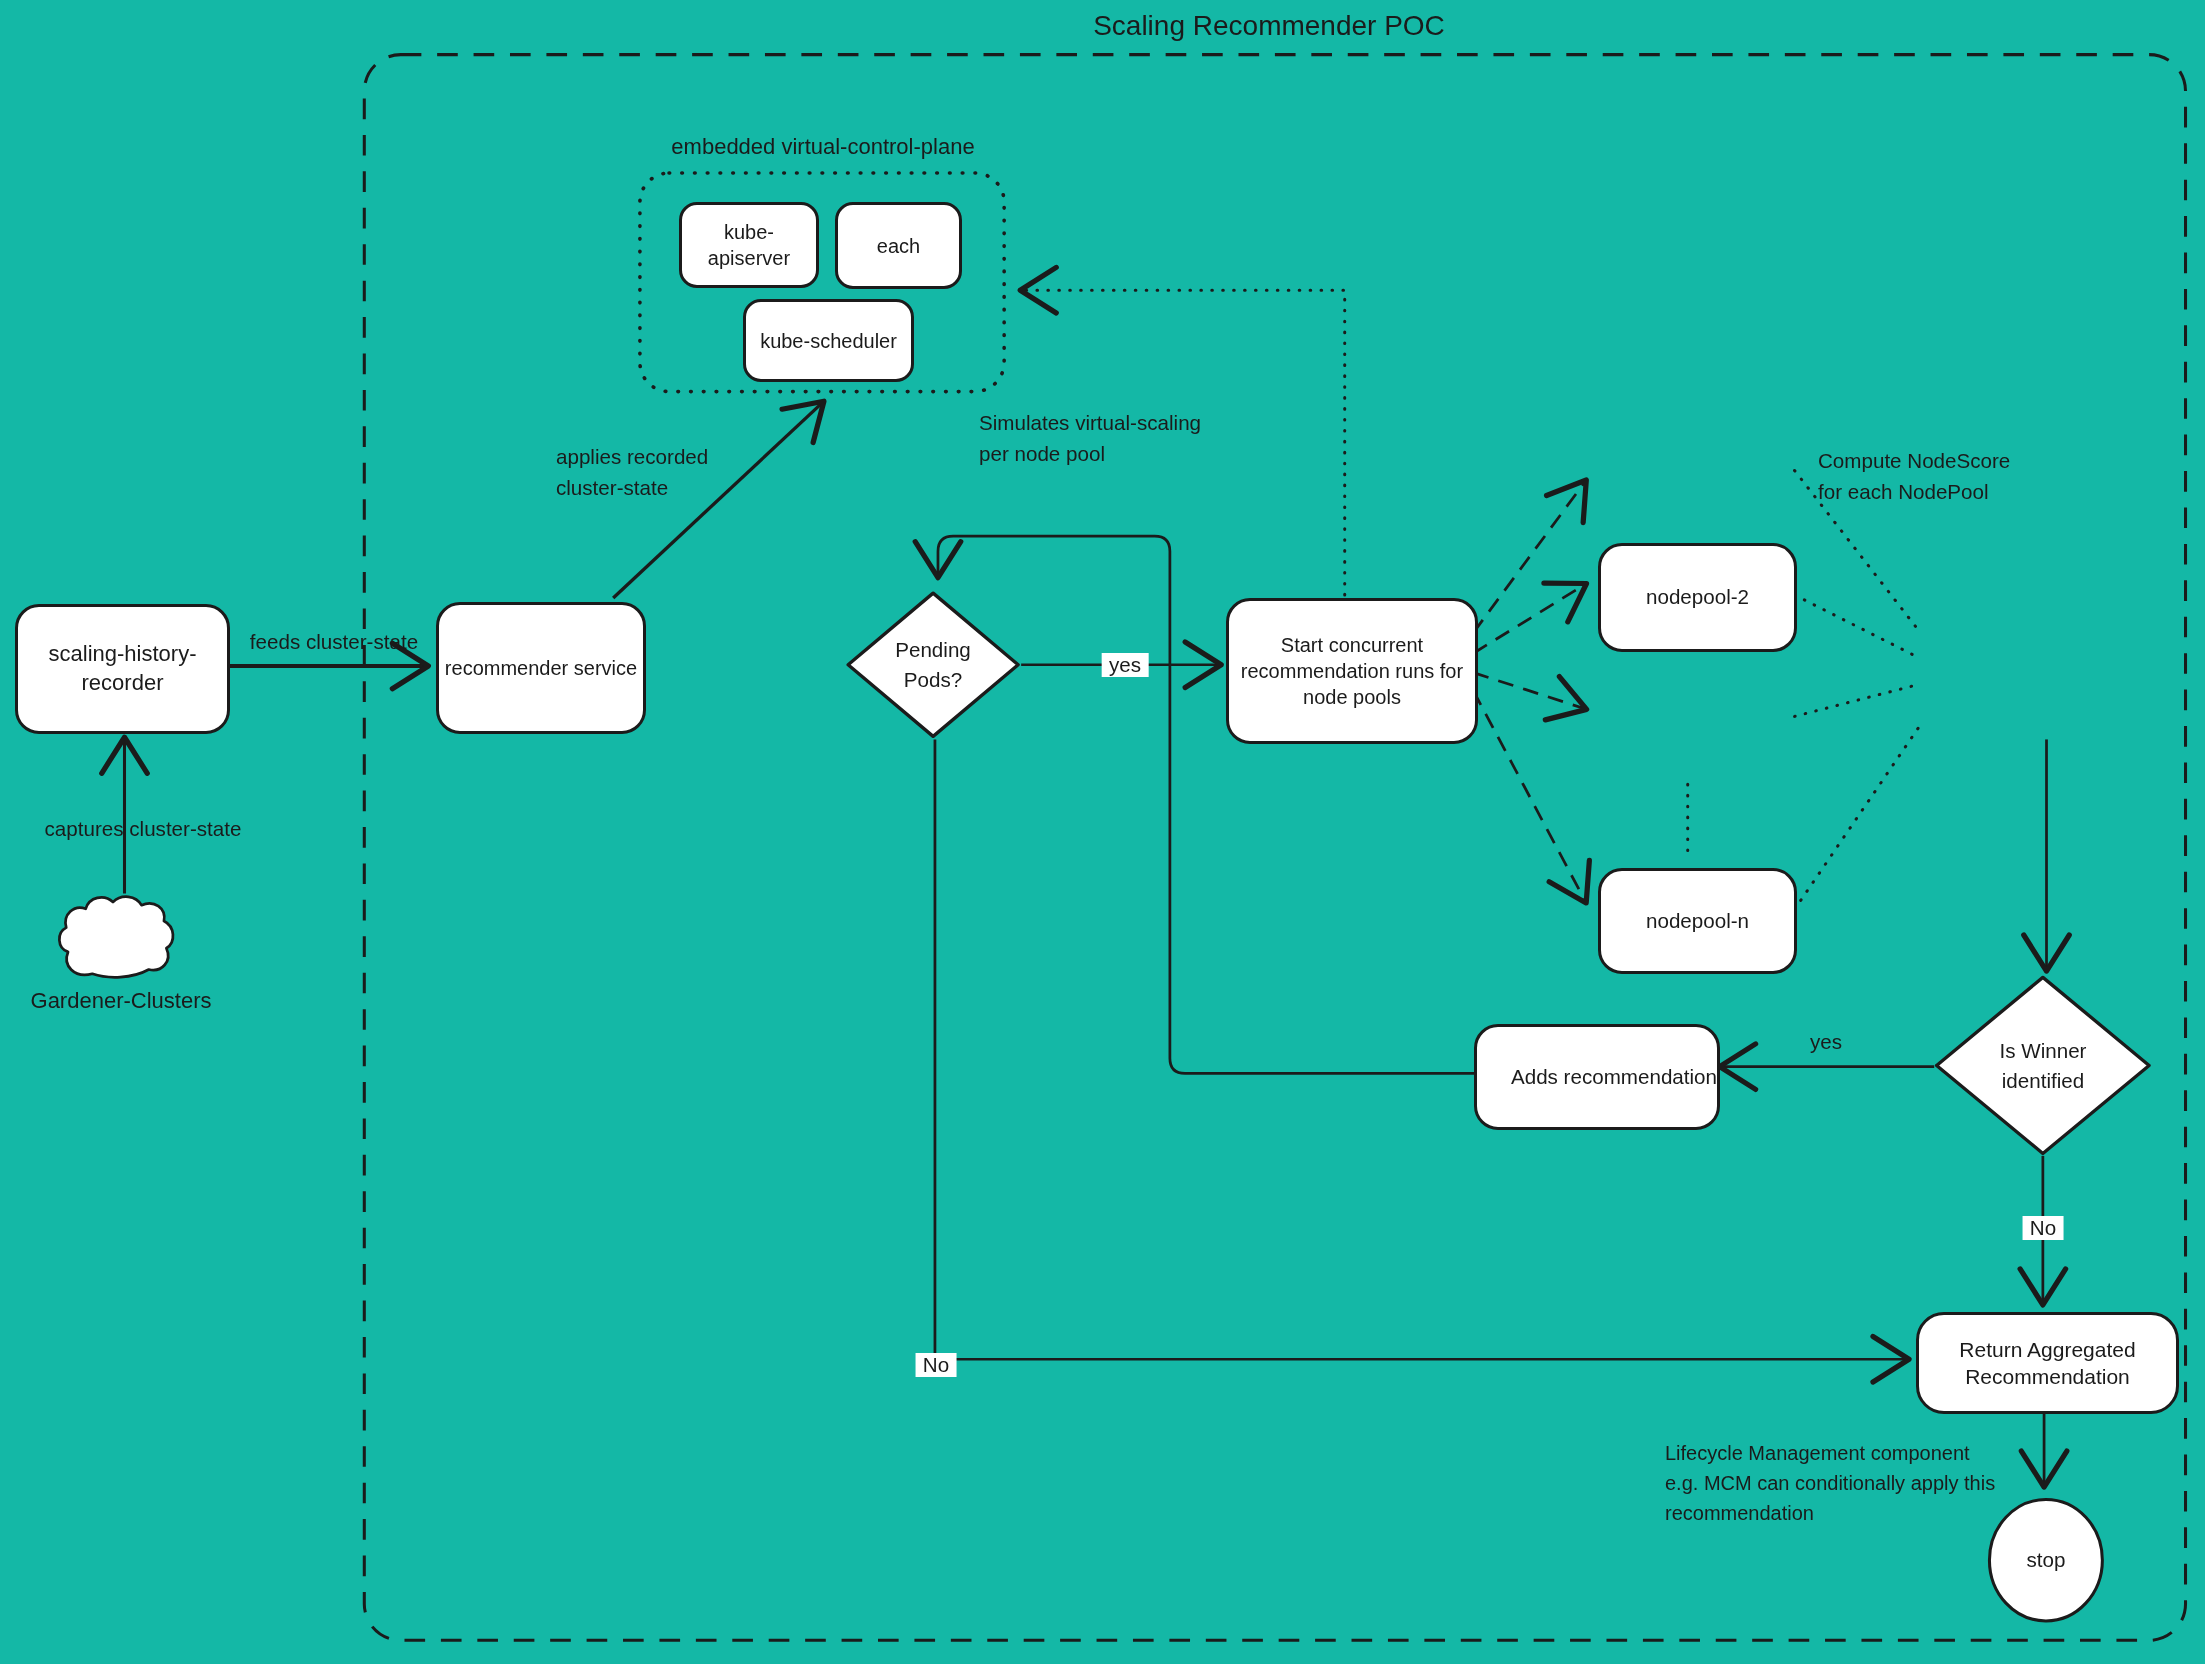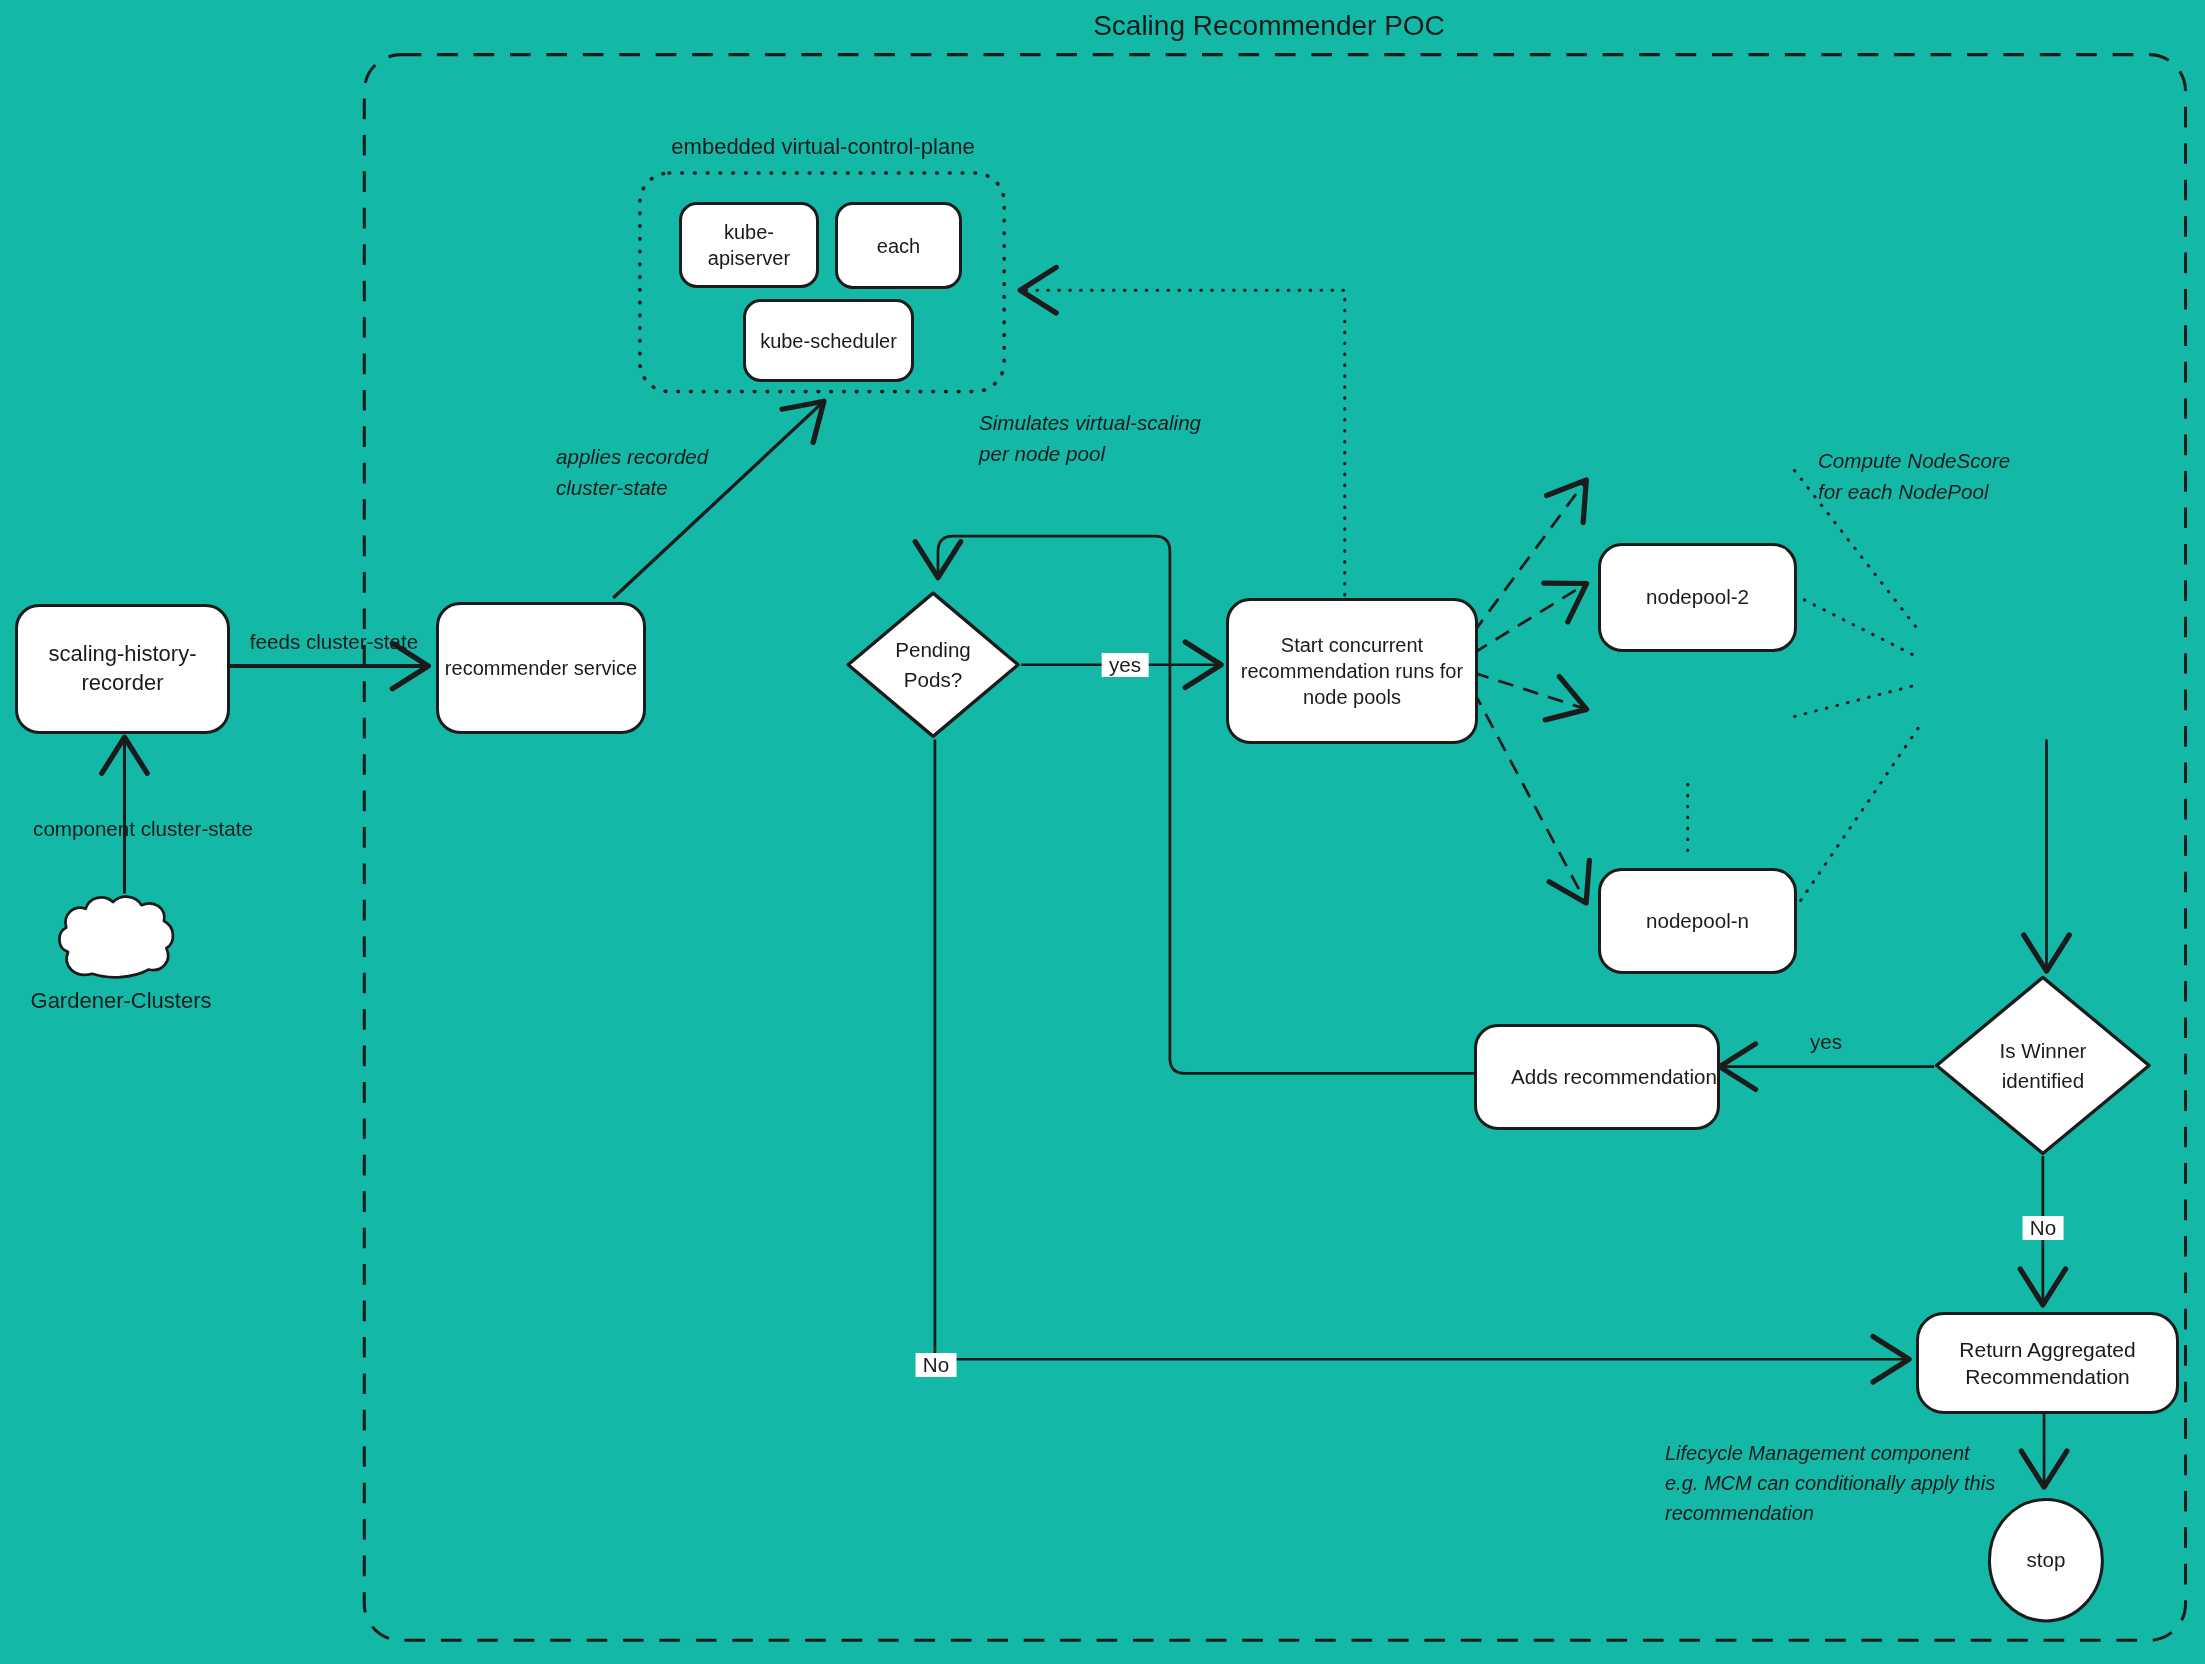--- a/index.html
+++ b/index.html
@@ -6,21 +6,21 @@
   body{font-family:"Liberation Sans", sans-serif;color:#1b1b1b;}
   .canvas{position:relative;width:2205px;height:1664px;background:#14b8a6;overflow:hidden;}
   svg.wires{position:absolute;left:0;top:0;z-index:1;}
   .node{position:absolute;z-index:2;background:#fff;border:3px solid #1b1b1b;border-radius:24px;
         display:flex;flex-direction:column;align-items:center;justify-content:center;
         text-align:center;line-height:1.3;font-size:20.6px;}
   .node span{display:block;white-space:nowrap;}
   .lbl{position:absolute;z-index:3;font-size:20.6px;white-space:nowrap;}
   .ctr{transform:translate(-50%,-50%);text-align:center;}
   .badge{background:#fff;padding:0 7.3px;}
-  .note{position:absolute;z-index:3;font-size:20.6px;line-height:1.5;white-space:nowrap;font-style:italic;}
+  .note{position:absolute;z-index:3;font-size:20.6px;line-height:1.5;white-space:nowrap;}
   .note span{display:block;}
   .dtext{position:absolute;z-index:3;transform:translate(-50%,-50%);text-align:center;
          font-size:20.6px;line-height:1.45;}
   .dtext span{display:block;white-space:nowrap;}
   .title{position:absolute;z-index:3;transform:translate(-50%,-50%);font-size:28px;white-space:nowrap;}
 </style>
 </head>
 <body>
 
 <div class="canvas">
@@ -127,21 +127,21 @@
   </div>
   <div class="dtext" style="left:2043px;top:1066px;">
     <span>Is Winner</span>
     <span>identified</span>
   </div>
 
   <div class="lbl ctr" style="left:2046px;top:1560px;">stop</div>
 
   <div class="lbl ctr" style="left:121px;top:1001px;font-size:22px;">Gardener-Clusters</div>
 
-  <div class="lbl ctr" style="left:143px;top:829px;">component cluster-state</div>
+  <div class="lbl ctr" style="left:143px;top:829px;">captures cluster-state</div>
   <div class="lbl ctr" style="left:334px;top:642px;">feeds cluster-state</div>
   <div class="lbl ctr badge" style="left:1125px;top:665px;">yes</div>
   <div class="lbl ctr badge" style="left:936px;top:1365px;">No</div>
   <div class="lbl ctr" style="left:1826px;top:1042px;">yes</div>
   <div class="lbl ctr badge" style="left:2043px;top:1228px;">No</div>
 
   <div class="note" style="left:556px;top:442px;">
     <span>applies recorded</span>
     <span>cluster-state</span>
   </div>

